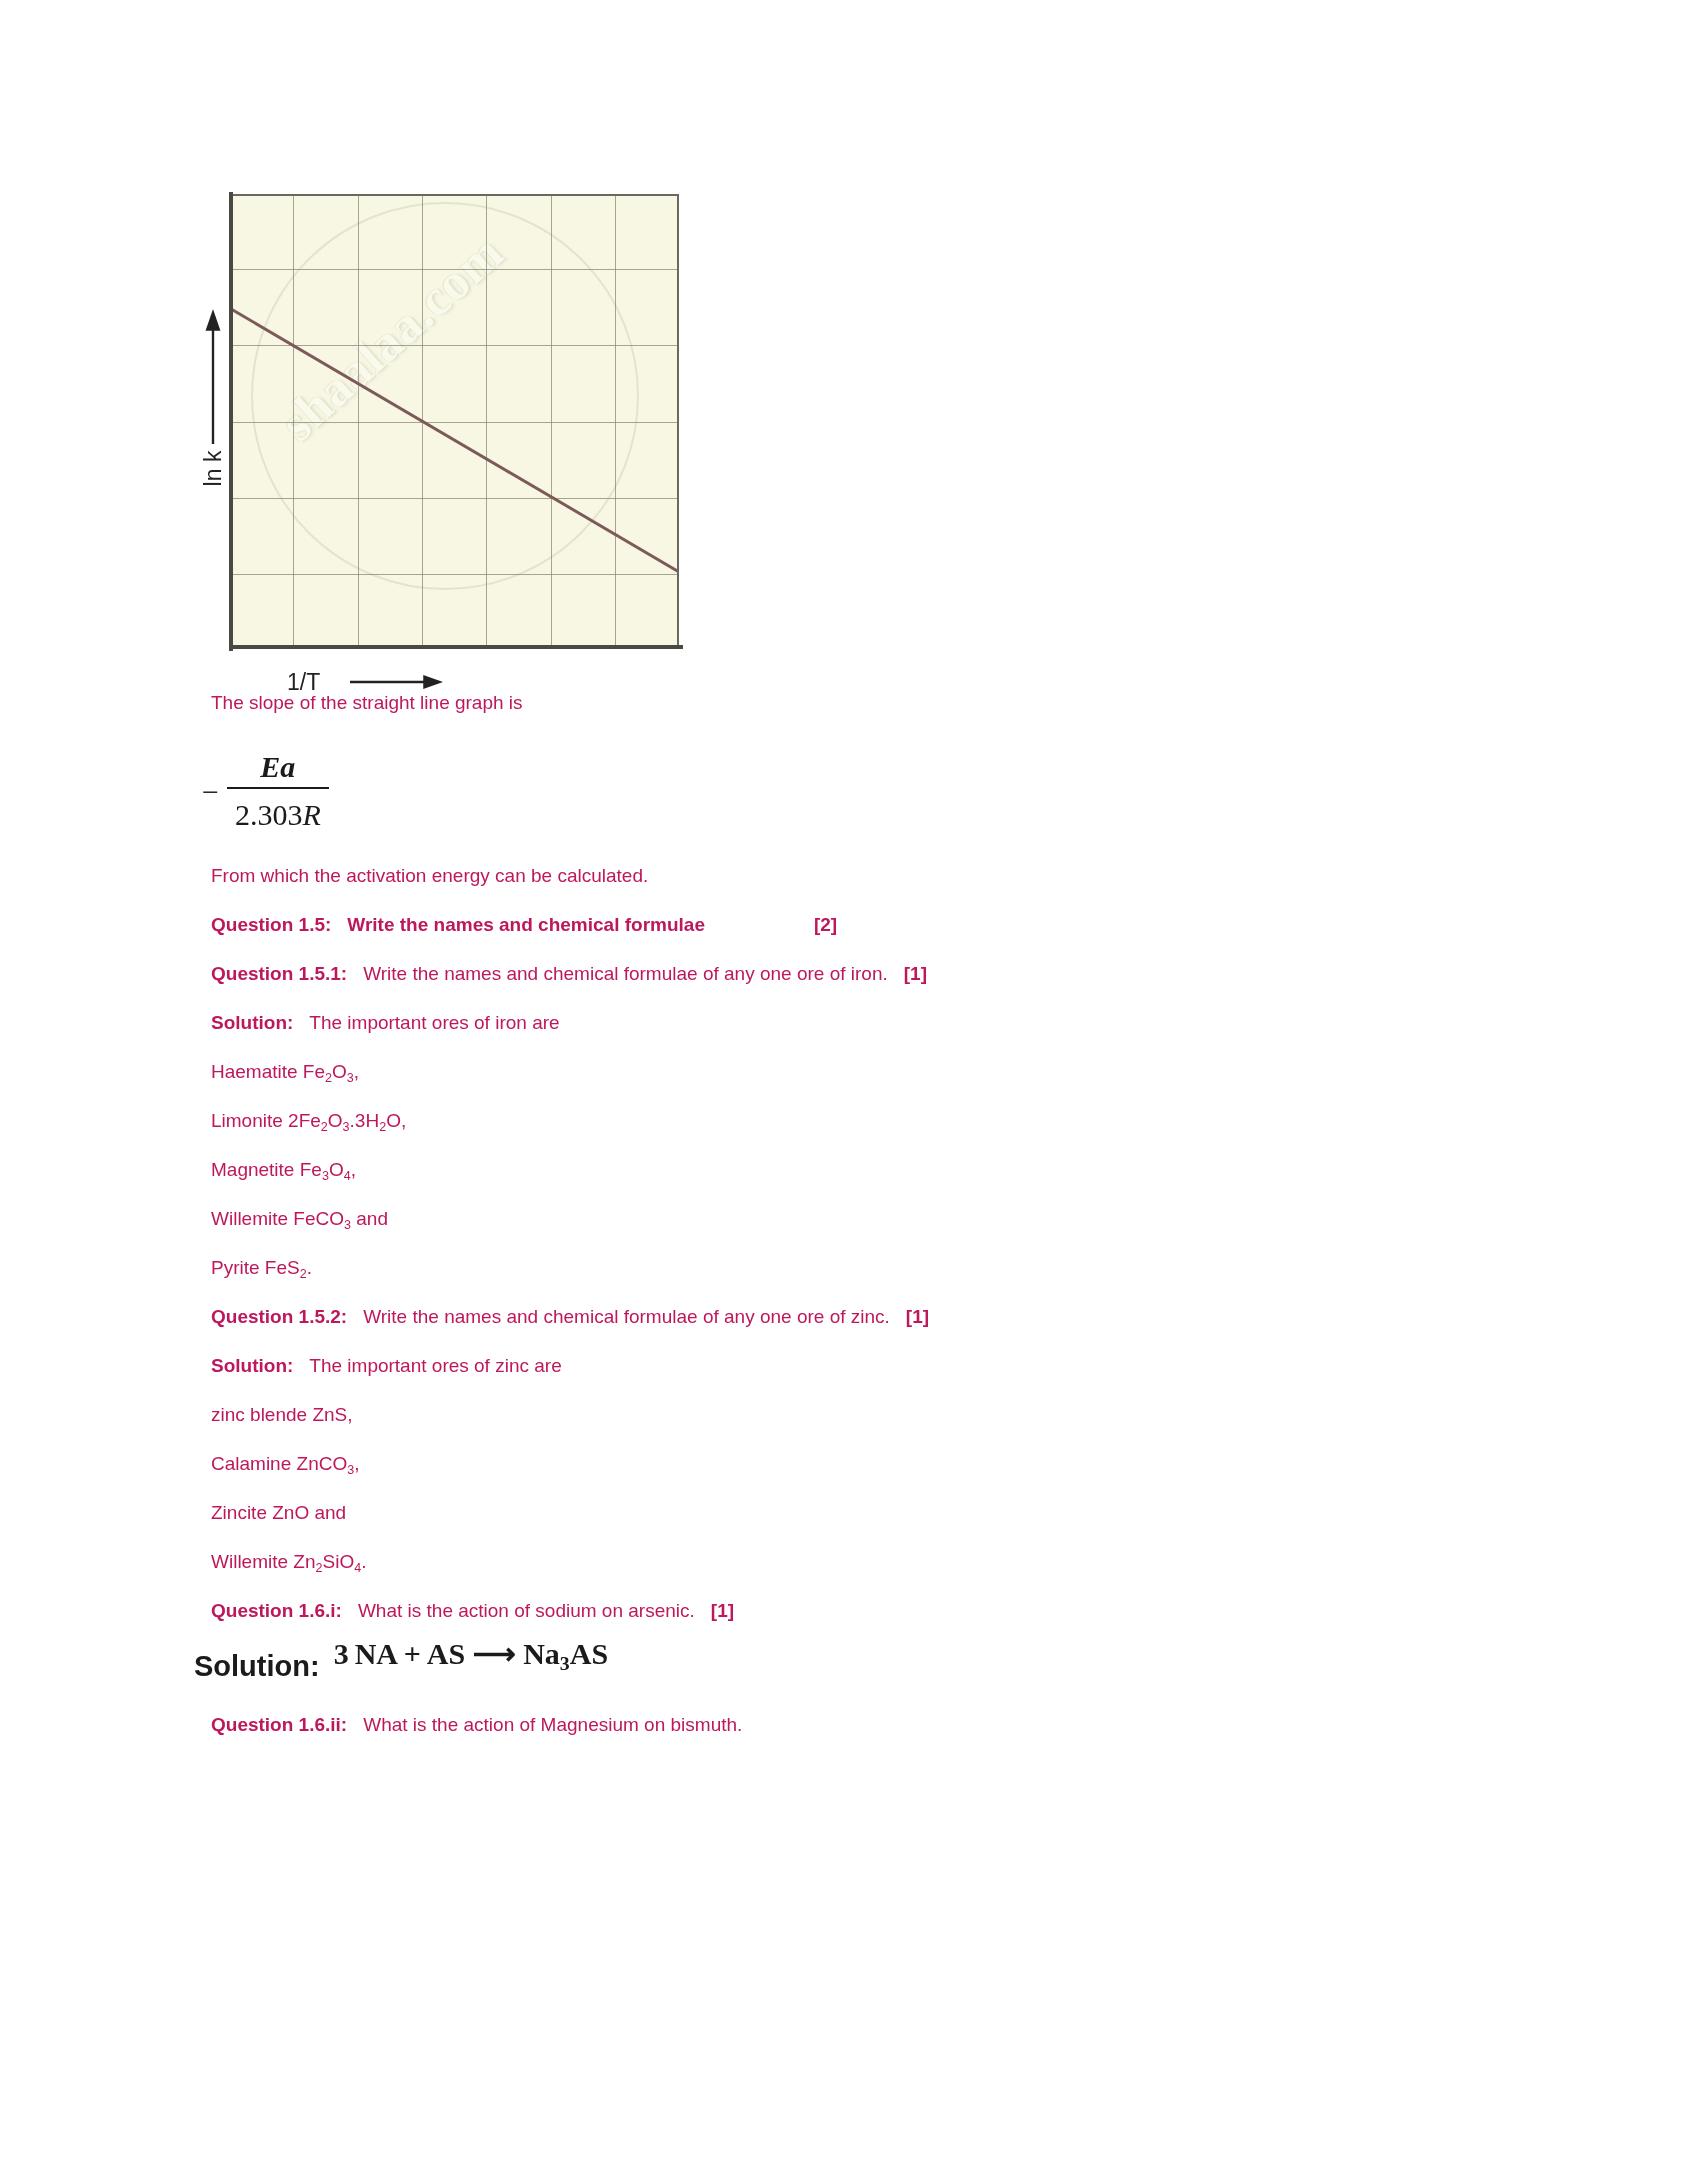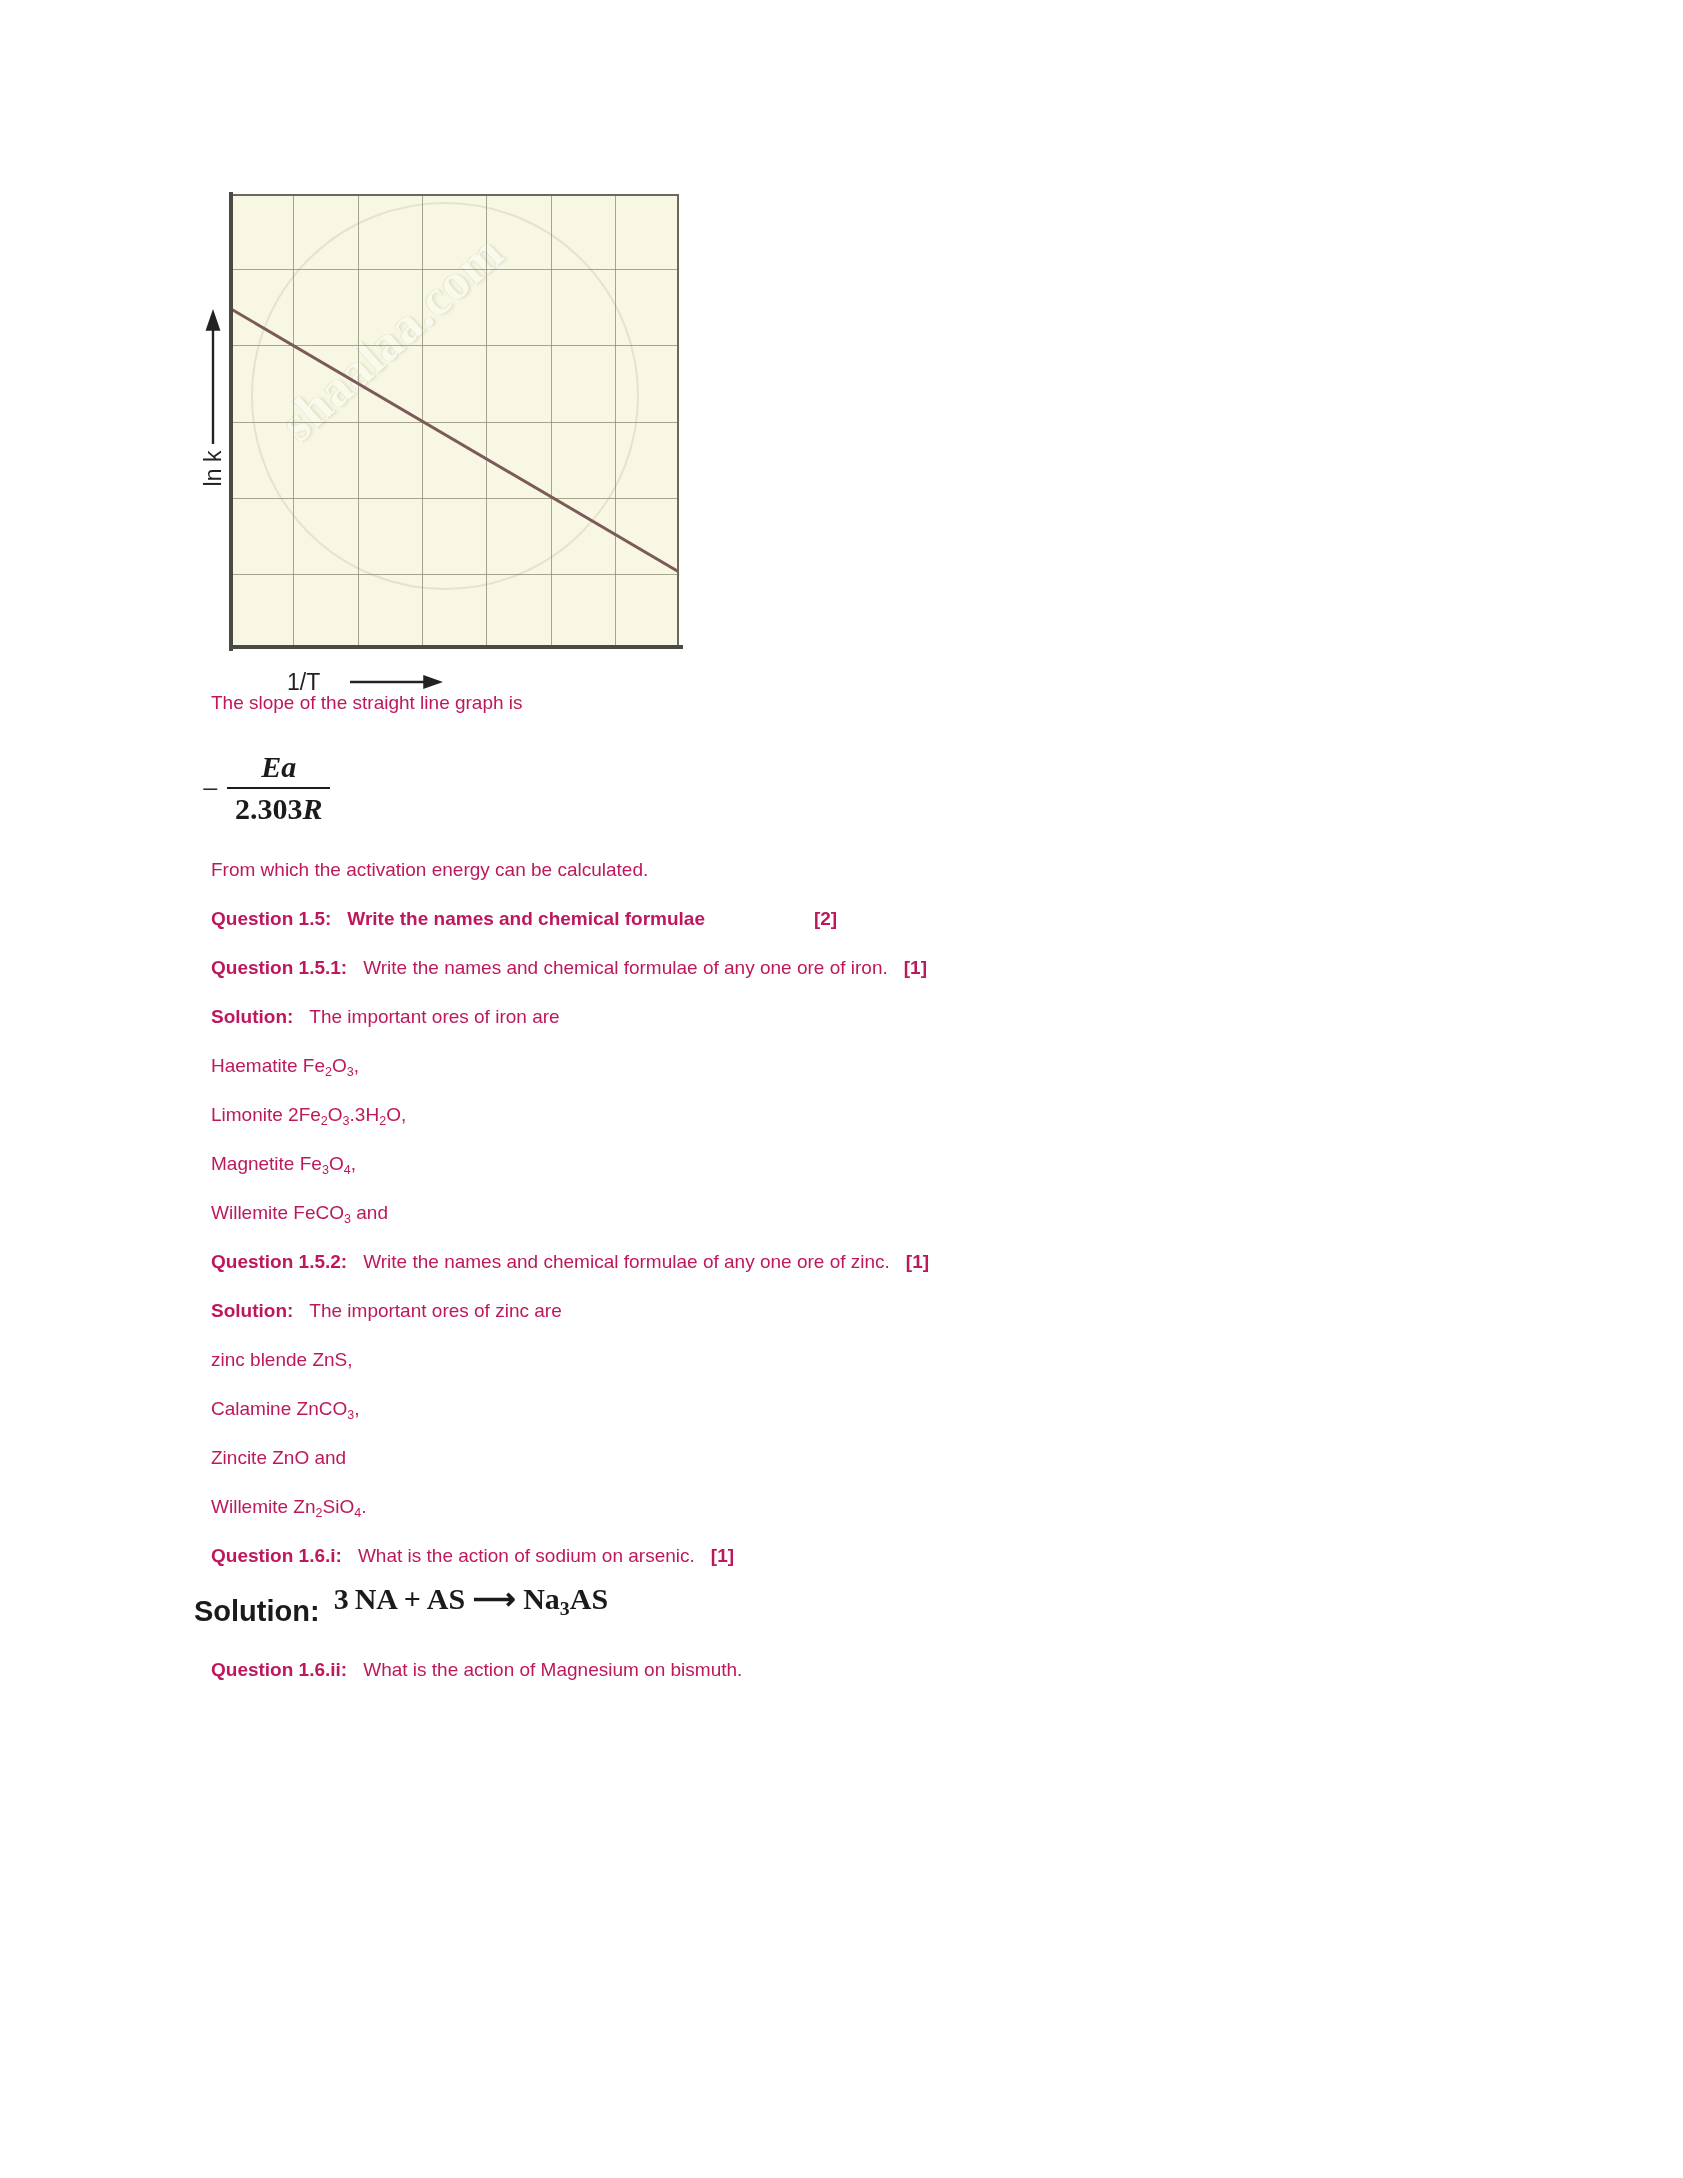--- a/index.html
+++ b/index.html
@@ -247,23 +247,23 @@
     justify-content: center;
   }
   .frac .num {
     padding: 0 12px 3px 12px;
     font-style: italic;
     font-size: 30px;
     font-weight: 600;
   }
   .frac .den {
     border-top: 2px solid #1b1b1b;
-    padding: 3px 8px 0 8px;
+    padding: 9px 8px 0 8px;
     font-size: 30px;
-    font-weight: 700;
+    font-weight: 400;
   }
   .frac .den i { font-style: italic; }
 
   .solution-eq-row {
     display: flex;
     align-items: flex-end;
     gap: 14px;
     margin: 0 0 30px 0;
   }
   .solution-eq-row .lbl {
@@ -368,20 +368,21 @@
     </p>
 
     <p class="line"><span>Haematite Fe</span><sub>2</sub><span>O</span><sub>3</sub><span>,</span></p>
 
     <p class="line"><span>Limonite 2Fe</span><sub>2</sub><span>O</span><sub>3</sub><span>.3H</span><sub>2</sub><span>O,</span></p>
 
     <p class="line"><span>Magnetite Fe</span><sub>3</sub><span>O</span><sub>4</sub><span>,</span></p>
 
     <p class="line"><span>Willemite FeCO</span><sub>3</sub><span> and</span></p>
 
+    <p class="line"><span>Pyrite FeS</span><sub>2</sub><span>.</span></p>
 
     <p class="line">
       <b>Question 1.5.2:</b><span class="gap-sm"></span><span>Write the names and chemical formulae of any one ore of zinc.</span><span class="gap-sm"></span><span class="marks">[1]</span>
     </p>
 
     <p class="line">
       <b>Solution:</b><span class="gap-sm"></span><span>The important ores of zinc are</span>
     </p>
 
     <p class="line"><span>zinc blende ZnS</span><span>,</span></p>

